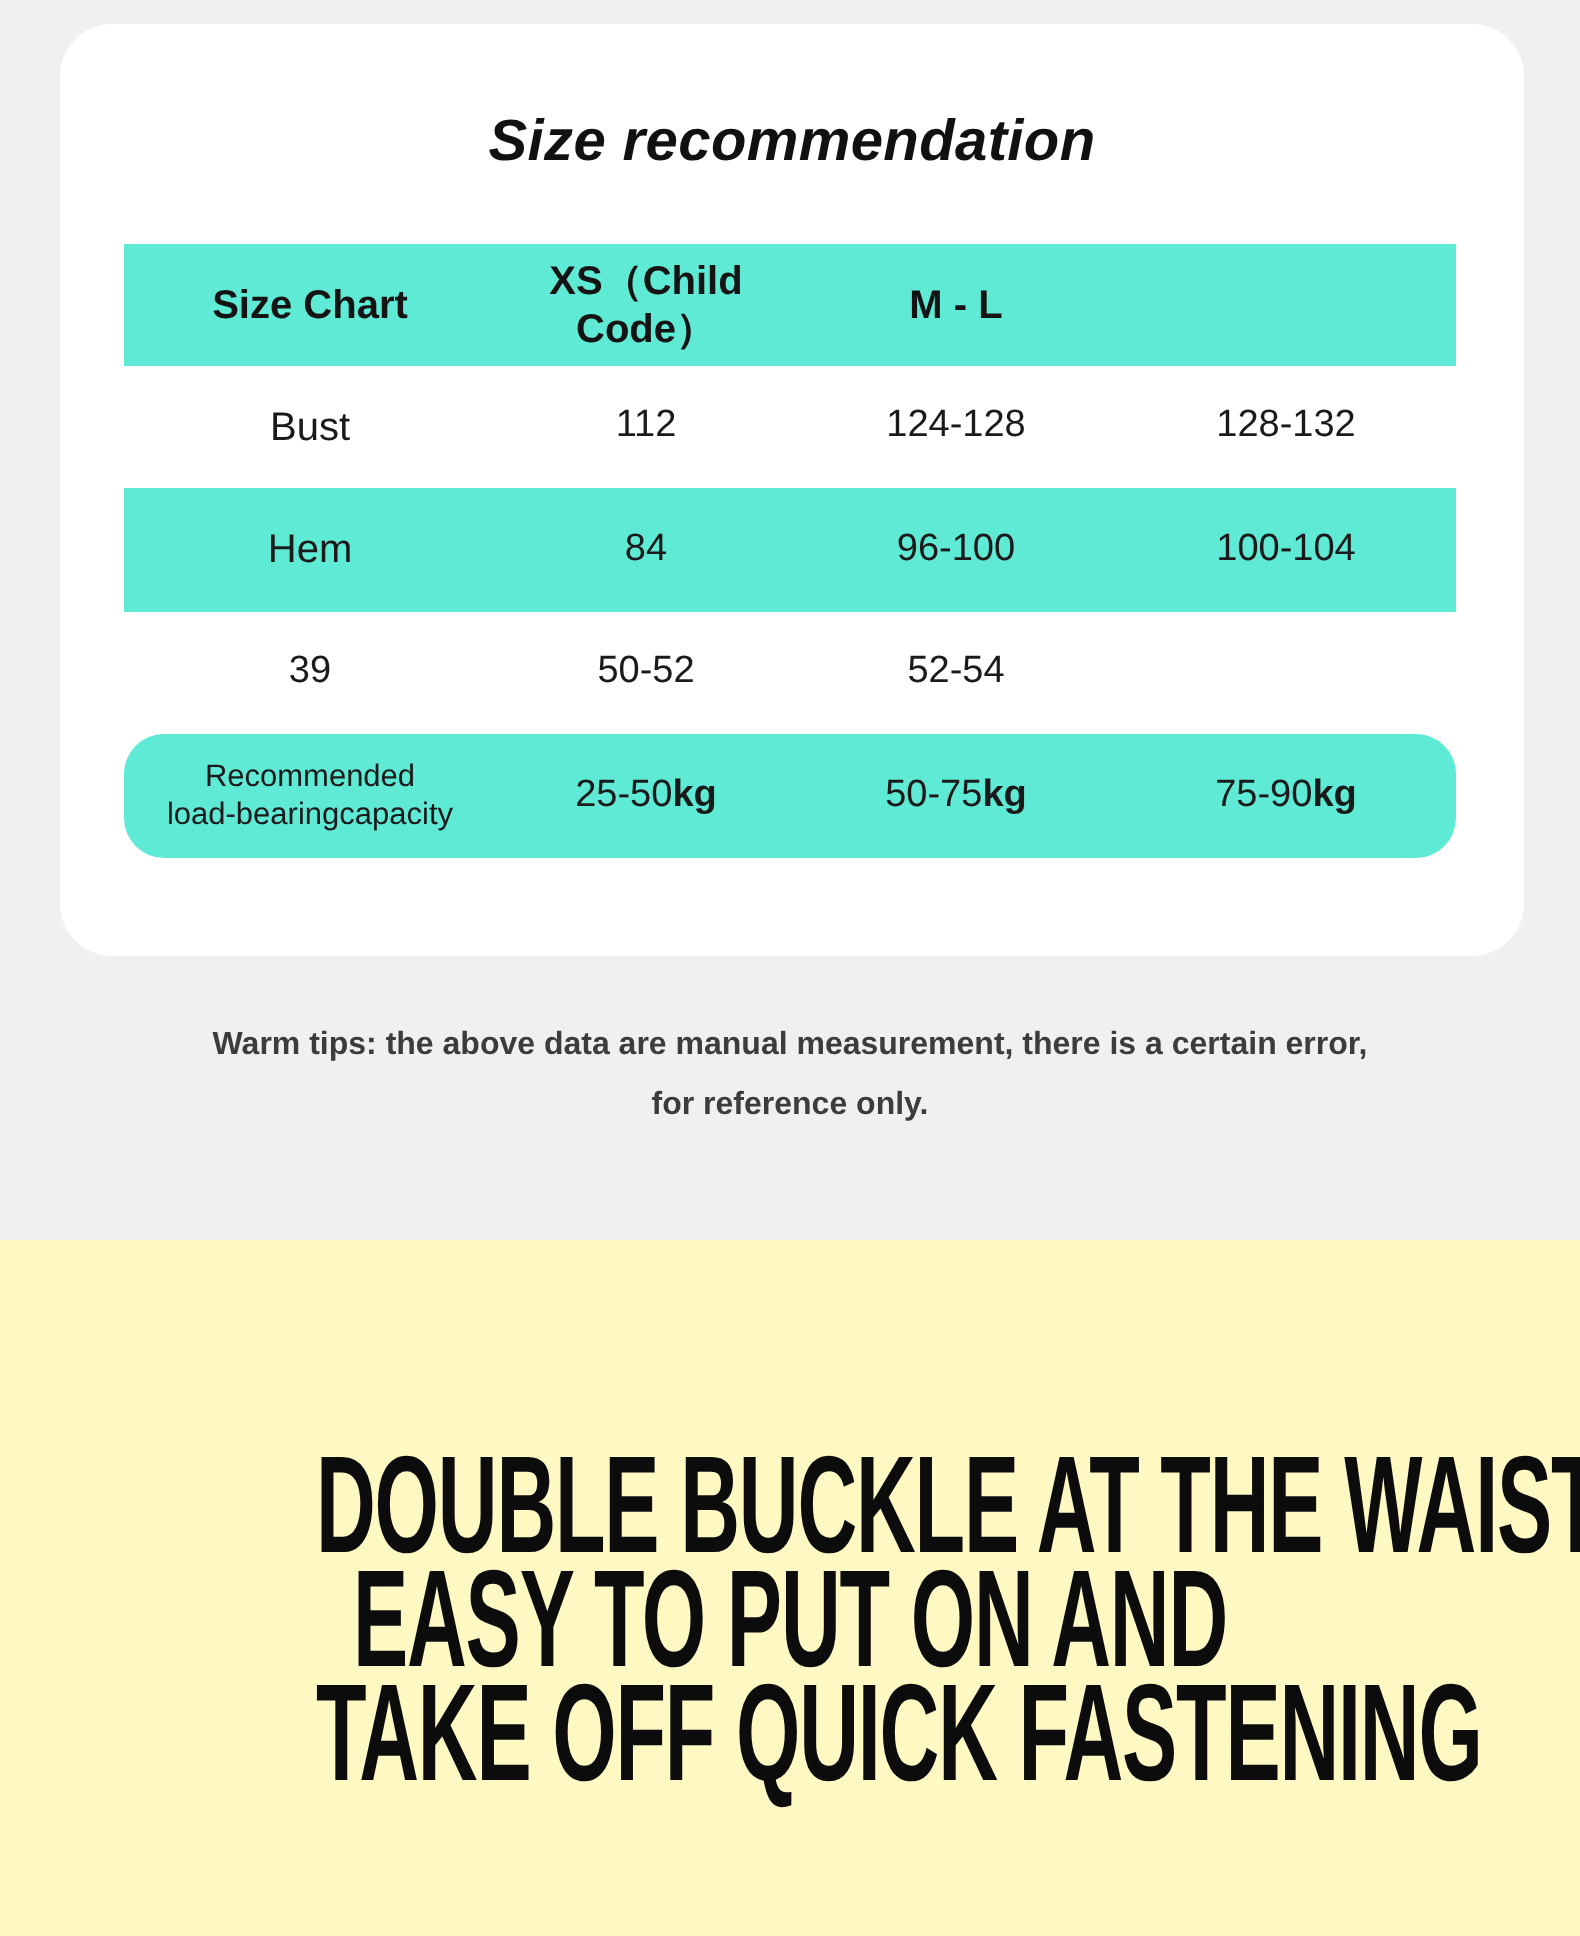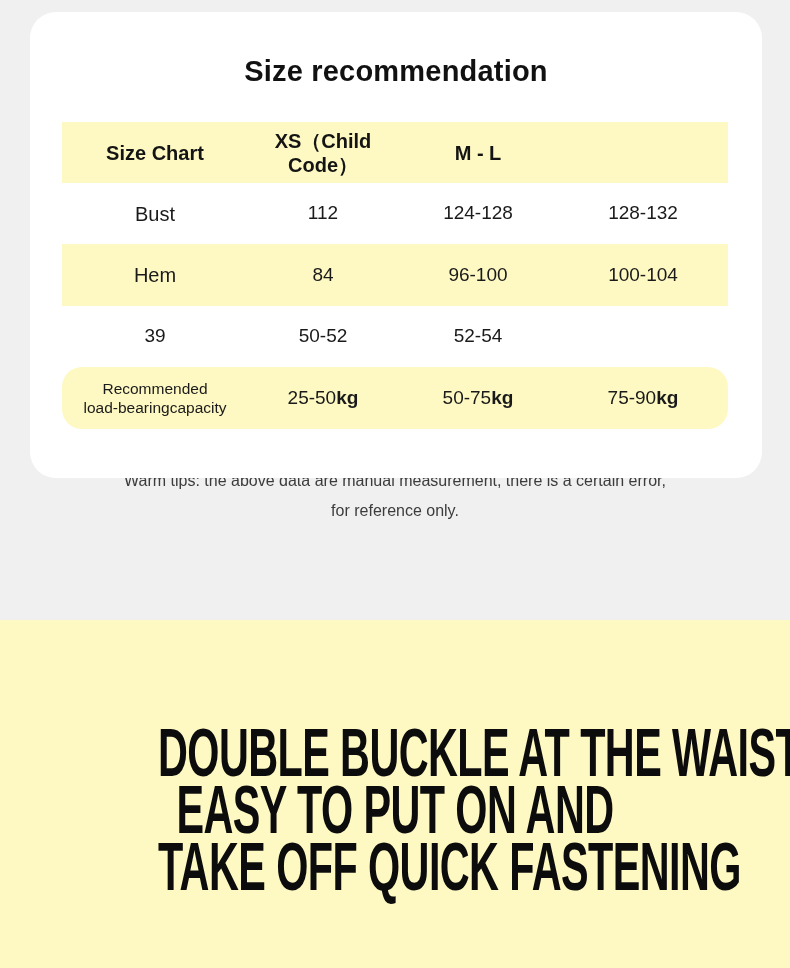--- a/index.html
+++ b/index.html
@@ -27,33 +27,34 @@
     border-radius: 26px;
   }
 
   .card-title {
     padding-top: 43px;
     text-align: center;
     font-size: 29px;
     font-weight: 700;
     color: #111111;
     letter-spacing: 0.2px;
+    font-style: italic;
   }
 
   
   .size-table {
     margin: 34px 33px 0 32px;
     width: 666px;
   }
   .t-row {
     display: grid;
     grid-template-columns: 186px 150px 160px 170px;
     align-items: center;
   }
-  .t-row.band { background: #fef9c3; }
+  .t-row.band { background: #5eead4; }
   .t-row.head { height: 61px; }
   .t-row.r0 { height: 61px; }
   .t-row.r1 { height: 62px; }
   .t-row.r2 { height: 61px; }
   .t-row.r3 { height: 62px; border-radius: 20px; }
 
   .t-cell {
     text-align: center;
     font-size: 19px;
     color: #1a1a1a;
@@ -69,24 +70,26 @@
   .t-cell.label-small {
     font-size: 15.5px;
     line-height: 19px;
     white-space: nowrap;
   }
   .t-cell.label-small span { display: block; }
   .unit { font-weight: 700; }
 
   
   .tips {
+    margin-top: 42px;
     text-align: center;
     font-size: 16px;
     line-height: 30px;
     color: #3c3c3c;
+    font-weight: bold;
   }
   .tips span { display: block; }
 
   
   .hero {
     width: 790px;
     height: 348px;
     background: #fef9c3;
     padding-top: 104px;
   }

